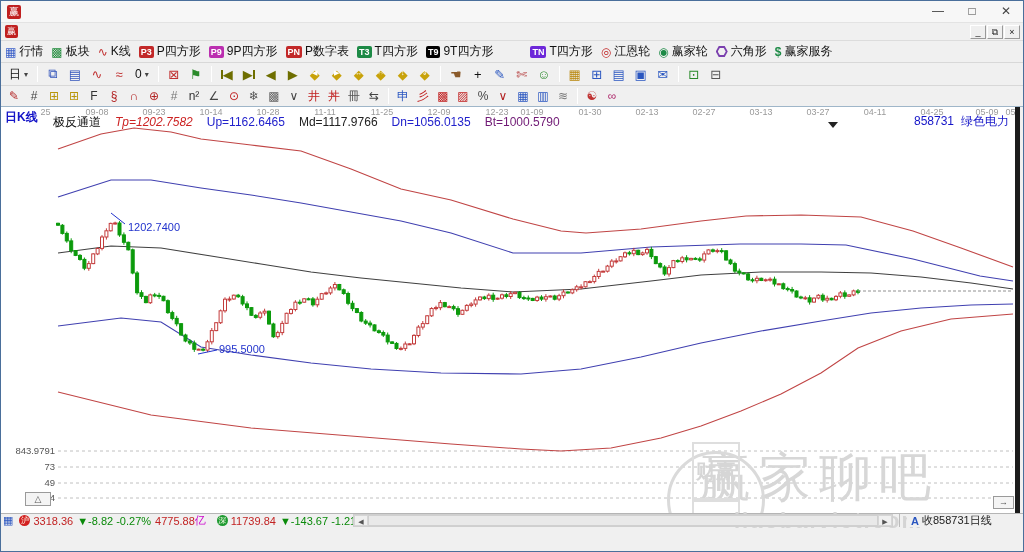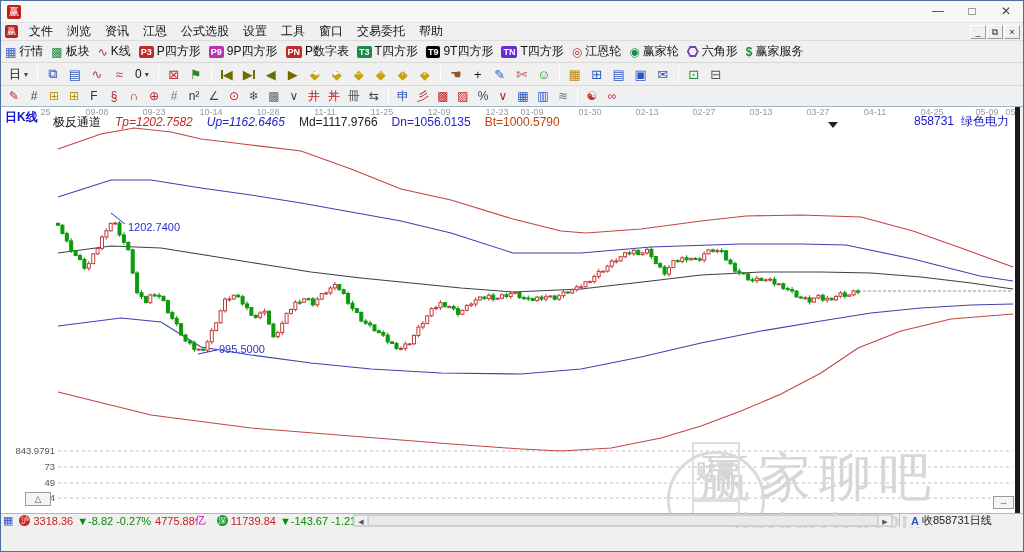--- a/index.html
+++ b/index.html
@@ -76,32 +76,20 @@
     <div class="app-ico">赢</div>
     <div class="title-btns">
       <div class="tbtn">—</div>
       <div class="tbtn">□</div>
       <div class="tbtn">✕</div>
     </div>
   </div>
 
   <div class="menubar">
     <div class="menu-ico">赢</div>
-    <div id="menu-items" style="display:flex;">
-        <span class="menu-item">文件</span>
-        <span class="menu-item">浏览</span>
-        <span class="menu-item">资讯</span>
-        <span class="menu-item">江恩</span>
-        <span class="menu-item">公式选股</span>
-        <span class="menu-item">设置</span>
-        <span class="menu-item">工具</span>
-        <span class="menu-item">窗口</span>
-        <span class="menu-item">交易委托</span>
-        <span class="menu-item">帮助</span>
-      </div>
     <div class="mdi-btns">
       <div class="mdibtn">_</div>
       <div class="mdibtn">⧉</div>
       <div class="mdibtn">×</div>
     </div>
   </div>
 
   <div class="toolbar1" id="toolbar1">
       <span class="tb1-item">
         <span class="tb1-ico" style="color: rgb(58, 95, 200);">▦</span>
@@ -129,21 +117,21 @@
       </span>
       <span class="tb1-item">
         <span class="tb1-badge" style="background: rgb(29, 138, 70);">T3</span>
         <span>T四方形</span>
       </span>
       <span class="tb1-item">
         <span class="tb1-badge" style="background: #000000;">T9</span>
         <span>9T四方形</span>
       </span>
       <span class="tb1-item">
-        <span class="tb1-badge" style="background: #6d28d9;">TN</span>
+        <span class="tb1-badge" style="background: #6d28d9; margin-left: 29px;">TN</span>
         <span>T四方形</span>
       </span>
       <span class="tb1-item">
         <span class="tb1-ico" style="color: rgb(194, 40, 40);">◎</span>
         <span>江恩轮</span>
       </span>
       <span class="tb1-item">
         <span class="tb1-ico" style="color: rgb(29, 138, 70);">◉</span>
         <span>赢家轮</span>
       </span>
@@ -763,21 +751,21 @@
           <line x1="857.0" y1="182.0" x2="857.0" y2="187.3" stroke="#0c9a0c" stroke-width="1"></line>
           <rect x="855.5" y="183.9" width="3" height="1.4" fill="#0c9a0c" stroke="#0c9a0c" stroke-width="1"></rect>
           <line x1="857" y1="184" x2="1012" y2="184" stroke="#909090" stroke-width="1" stroke-dasharray="3,2"></line>
           <line x1="110" y1="106" x2="124" y2="117" stroke="#2233cc" stroke-width="1"></line>
           <text x="127" y="124" font-size="11" fill="#2233cc">1202.7400</text>
           <line x1="197" y1="247" x2="216" y2="243" stroke="#2233cc" stroke-width="1"></line>
           <text x="218" y="246" font-size="11" fill="#2233cc">995.5000</text>
           <polygon points="827,15 837,15 832,21" fill="#222"></polygon>
         </svg></div>
     <div class="period-label">日K线</div>
-    <div class="legend" id="legend"><span style="color: rgb(17, 17, 17);">极反通道</span><span style="color: rgb(204, 34, 34); font-style: italic;">Tp=1202.7582</span><span style="color: rgb(34, 34, 204); font-style: italic;">Up=1162.6465</span><span style="color: rgb(34, 34, 34);">Md=1117.9766</span><span style="color: rgb(34, 34, 204);">Dn=1056.0135</span><span style="color: #c2410c;">Bt=1000.5790</span></div>
+    <div class="legend" id="legend"><span style="color: rgb(17, 17, 17);">极反通道</span><span style="color: rgb(204, 34, 34); font-style: italic;">Tp=1202.7582</span><span style="color: rgb(34, 34, 204);">Up=1162.6465</span><span style="color: rgb(34, 34, 34);">Md=1117.9766</span><span style="color: rgb(34, 34, 204);">Dn=1056.0135</span><span style="color: #701a75;">Bt=1000.5790</span></div>
     <div class="symbol-label">
       <span>858731</span><span>绿色电力</span>
     </div>
     <div class="wm2">赢家聊吧</div>
     <div class="stamp">
       <div>财赢</div>
       <div>富家</div>
     </div>
     <div class="chart-btn-up">△</div>
     <div class="chart-btn-right">→</div>

